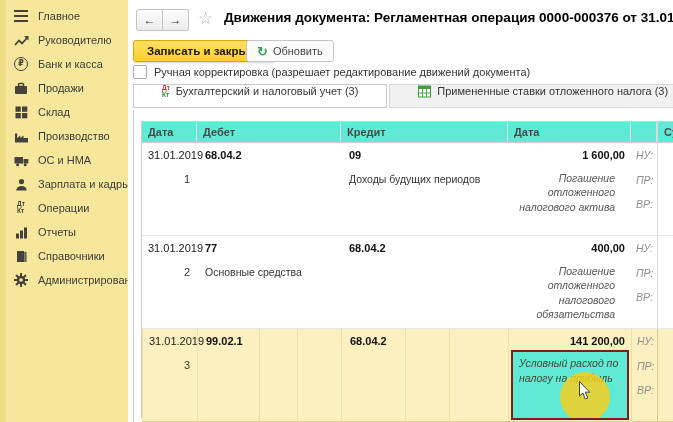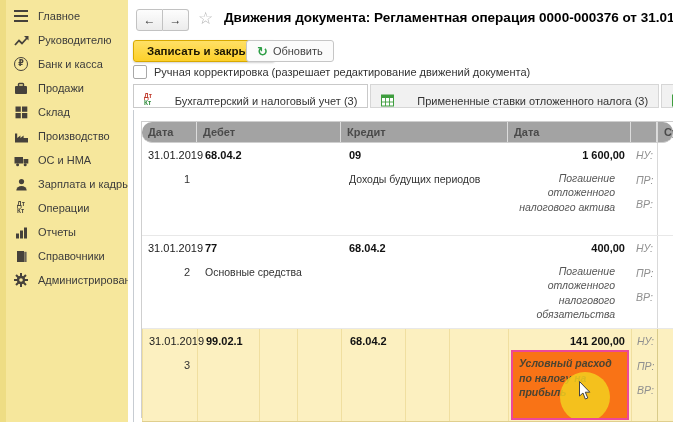--- a/index.html
+++ b/index.html
@@ -38,29 +38,29 @@
   .btn-refresh{position:absolute;left:118px;top:40px;height:22px;padding:0 10px;display:flex;align-items:center;
             background:#fbfbfb;border:1px solid #c6c6c6;border-radius:3px;font-family:inherit;
             font-size:11px;color:#444;cursor:pointer;}
   .refresh-glyph{color:#2e9e46;font-weight:bold;font-size:13px;margin-right:5px;line-height:1;}
   
   .chk-row{position:absolute;left:5px;top:65px;display:flex;align-items:center;}
   .checkbox{width:12px;height:12px;border:1px solid #a8a8a8;border-radius:2px;background:#fff;cursor:pointer;}
   .chk-label{margin-left:7px;font-size:11px;color:#333;}
   
   .tabs{position:absolute;left:5px;top:84px;right:0;height:24px;display:flex;overflow:hidden;}
-  .tab{display:flex;align-items:flex-end;padding:0 10px;font-size:11px;color:#333;cursor:pointer;
-       background:#f1f1f1;border:1px solid #d6d6d6;margin-left:2px;white-space:nowrap;gap:17px;}
+  .tab{display:flex;align-items:flex-start;padding:0 28px;font-size:11px;color:#333;cursor:pointer;
+       background:#f1f1f1;border:1px solid #d6d6d6;margin-left:2px;white-space:nowrap;}
   .tab.active{background:#fff;border-color:#c9c9c9;margin-left:0;}
   .tab .ticon{margin-right:6px;display:flex;}
   
   .grid{position:absolute;left:13px;top:121px;right:0;height:296px;
         border-top:1px solid #cfcfcf;border-left:1px solid #cfcfcf;font-size:11px;}
   .grow{display:grid;grid-template-columns:55px 144px 167px 123px 26px 1fr;position:relative;}
-  .ghead{height:20px;background:#a3a3a3;border-bottom:1px solid #cfcfcf;border-radius:10px;}
+  .ghead{height:20px;background:#5eead4;border-bottom:1px solid #cfcfcf;}
   .ghead .hc{display:flex;align-items:center;padding-left:6px;color:#4a4a4a;font-weight:bold;
              border-right:1px solid #dcdcdc;overflow:hidden;white-space:nowrap;cursor:pointer;}
   .ghead .hc:last-child{border-right:none;}
   .drow{height:92px;border-bottom:1px solid #e8e8e8;cursor:pointer;}
   .drow .cell{position:relative;overflow:visible;}
   .cell.su{border-left:1px solid #d9d9d9;}
   .ghead .hc.su{border-left:1px solid #d9d9d9;border-right:none;}
   .dt-date{position:absolute;top:6px;left:6px;color:#1a1a1a;white-space:nowrap;}
   .dt-num{position:absolute;top:30px;right:7px;color:#333;}
   .acct{position:absolute;top:6px;left:8px;font-weight:bold;color:#111;white-space:nowrap;}
@@ -69,22 +69,22 @@
   .acomment{position:absolute;top:28px;left:7px;width:100px;font-style:italic;font-size:10.5px;
             color:#555;line-height:1.38;text-align:right;}
   .taxmark{position:absolute;left:5px;font-style:italic;font-size:10.5px;color:#8f8f8f;}
   .tm1{top:6px;}.tm2{top:31px;}.tm3{top:55px;}
   
   .drow.selected{background:#fcf0c0;border-bottom:1px solid #e0cf8e;}
   .drow.selected .cell{border-left:1px solid #f0dfa0;}
   .drow.selected .cell:first-child{border-left:none;}
   .drow.selected .cell.su{border-left:1px solid #d9cb8a;}
   .ivline{position:absolute;top:0;bottom:0;width:1px;background:#f0dfa0;}
-  .selcell{position:absolute;left:2px;right:2px;top:21px;bottom:1px;background:#f97316;
-           border:2px solid #ec4899;box-sizing:border-box;overflow:hidden;z-index:2;cursor:pointer;font-weight:bold;}
+  .selcell{position:absolute;left:2px;right:2px;top:21px;bottom:1px;background:#5eead4;
+           border:2px solid #7f1d1d;box-sizing:border-box;overflow:hidden;z-index:2;cursor:pointer;}
   .selcell .sc-text{margin:4px 6px;font-style:italic;font-size:10.5px;color:#4a4432;line-height:1.4;}
   .halo{position:absolute;left:47px;top:20px;width:50px;height:50px;border-radius:50%;
         background:#f3cf1e;opacity:.85;}
   .cursor-svg{position:absolute;left:66px;top:29px;z-index:3;}
 </style>
 </head>
 <body>
 
 <div class="stage">
 

